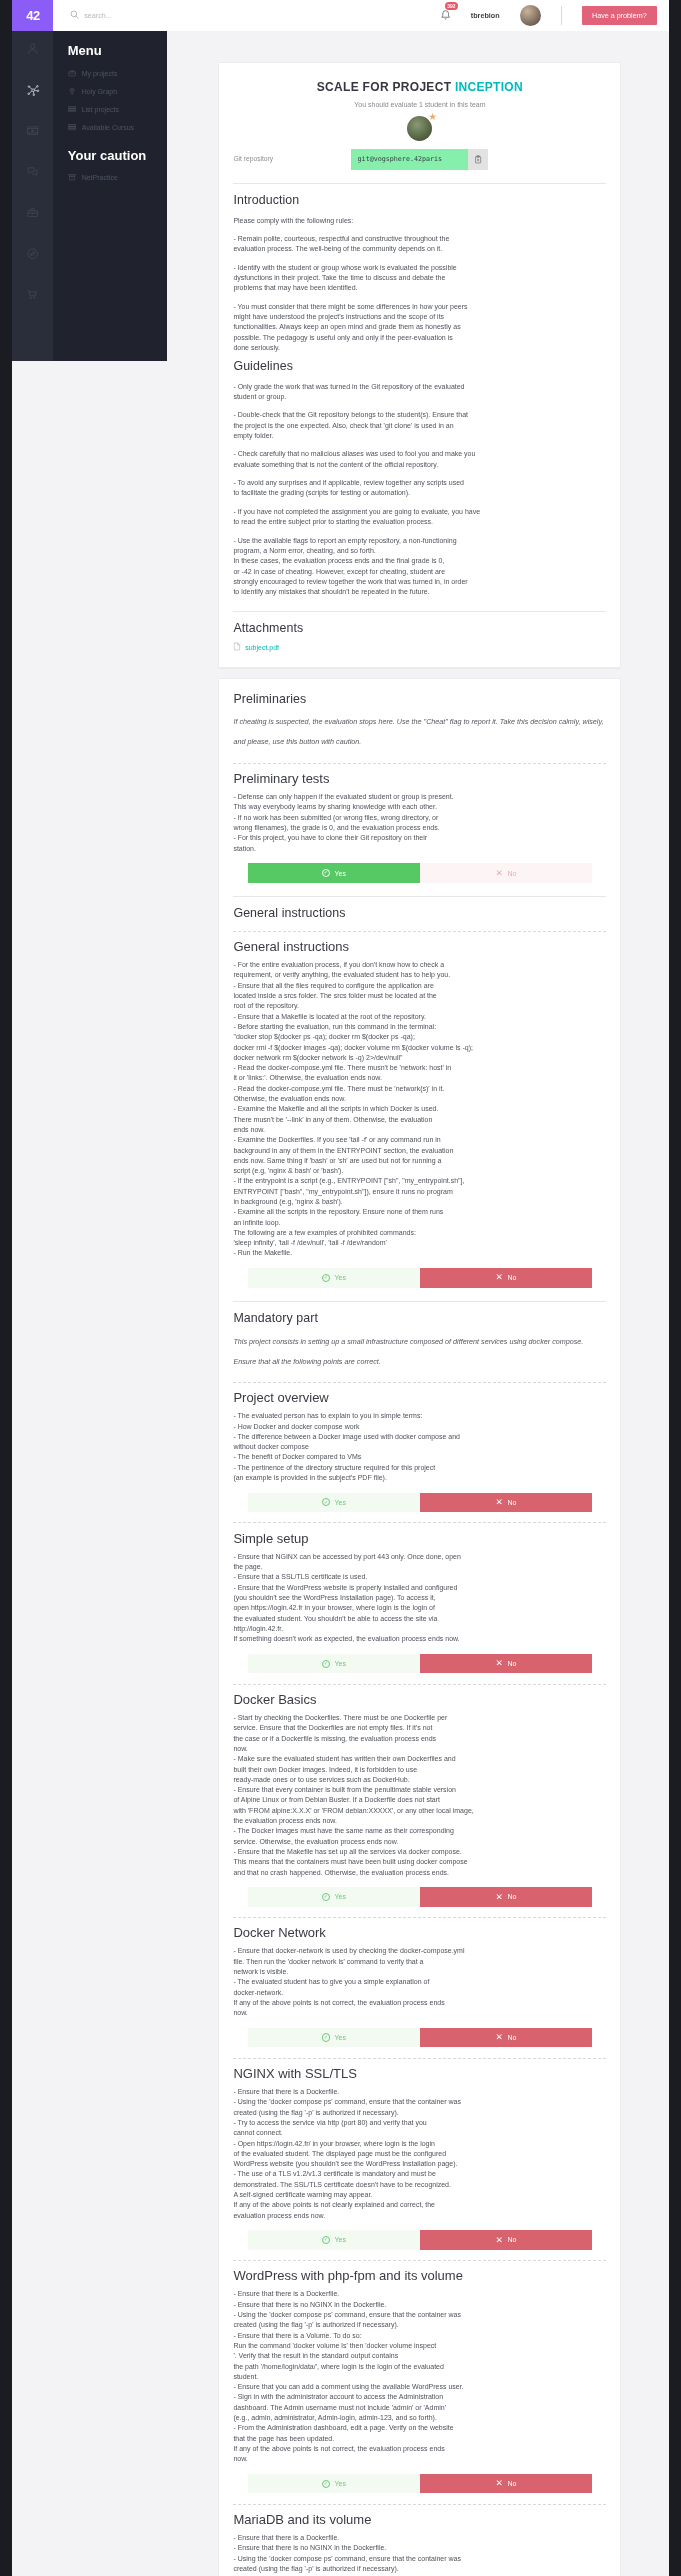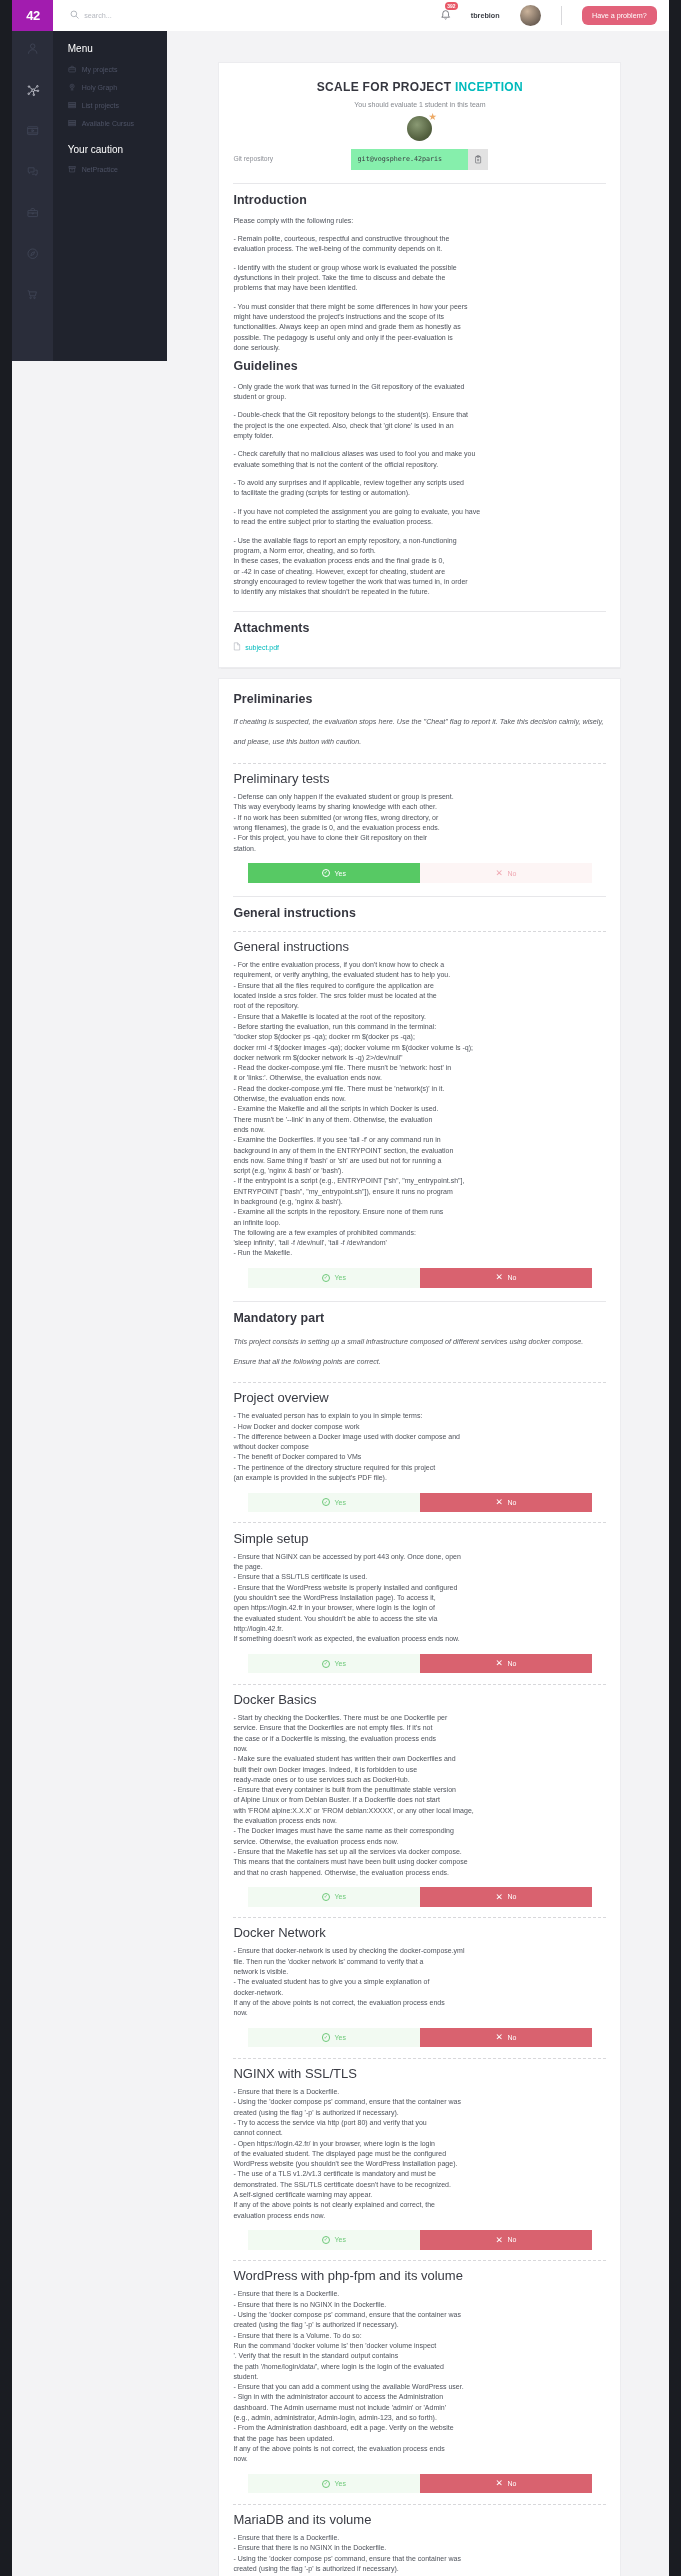--- a/index.html
+++ b/index.html
@@ -6,38 +6,38 @@
   html,body { margin:0; padding:0; }
   body {
     width:682px; min-height:3217px; overflow:hidden; position:relative;
     background:#1a1c22;
     font-family:"Liberation Sans", sans-serif;
   }
   .wrap { margin-left:12.4px; width:657px; background:#f3f3f5; position:relative; padding-bottom:1px; }
 
   
   .topbar { height:31px; background:#fff; display:flex; align-items:center; position:relative; z-index:5; }
-  .logo { width:41px; height:31px; background:#a21caf; color:#fff; display:flex; align-items:center; justify-content:center; font-weight:bold; font-size:13px; letter-spacing:-0.5px; flex:0 0 41px; }
+  .logo { width:41px; height:31px; background:#8b5cf6; color:#fff; display:flex; align-items:center; justify-content:center; font-weight:bold; font-size:13px; letter-spacing:-0.5px; flex:0 0 41px; }
   .search-area { display:flex; align-items:center; margin-left:16.5px; gap:3px; flex:1; }
   .search-area input { border:none; outline:none; font-size:7.2px; width:216px; color:#3c3f46; font-family:inherit; background:transparent; }
   .search-area input::placeholder { color:#b5b8bf; }
   .top-right { display:flex; align-items:center; gap:20px; margin-right:12.4px; }
   .bell-wrap { position:relative; padding-top:2.1px; }
   .badge { position:absolute; top:-5.2px; left:5.2px; background:#e85766; color:#fff; font-size:4.9px; font-weight:bold; padding:1.5px 2.6px; border-radius:5.2px; }
   .username { font-size:7.2px; font-weight:bold; color:#3c3f46; }
   .avatar-sm { width:21.6px; height:21.6px; border-radius:50%; background:radial-gradient(circle at 35% 30%, #cbb39b, #6e6156 72%); }
   .vsep { width:0.5px; height:19.6px; background:#d9d9dc; }
-  .problem-btn { background:#e2627a; color:#fff; border:none; height:19.6px; padding:0 10.3px; font-size:7.2px; border-radius:6px; font-family:inherit; cursor:pointer; }
+  .problem-btn { background:#e2627a; color:#fff; border:none; height:19.6px; padding:0 10.3px; font-size:7.2px; border-radius:1px; font-family:inherit; cursor:pointer; }
 
   
   .rail { position:absolute; left:0; top:31px; width:41px; height:330px; background:#2a2d3a; display:flex; flex-direction:column; align-items:center; padding-top:11.3px; z-index:4; }
   .rail .ric { height:41px; display:flex; align-items:flex-start; justify-content:center; width:100%; cursor:pointer; color:#474c5e; }
   .rail .ric.active { color:#e4e6ee; }
   .panel { position:absolute; left:41px; top:31px; width:114px; height:330px; background:#20232d; padding:8.2px 0 0 14.4px; z-index:4; }
-  .panel-h { color:#fff; font-weight:normal; font-size:10px; margin:4.1px 0 6.2px; }
+  .panel-h { color:#fff; font-weight:bold; font-size:13px; margin:4.1px 0 6.2px; }
   .panel-h.second { margin-top:11.3px; }
   .panel-item { display:flex; gap:5.7px; align-items:center; color:#4e5366; font-size:7px; height:18px; cursor:pointer; }
   .panel-item svg { flex:0 0 8.2px; }
 
   
   .card { width:403px; margin:0 0 10.3px 206px; background:#fff; border:0.5px solid #ececef; box-shadow:0 0.5px 1px rgba(0,0,0,.04); padding:13.4px 14px; position:relative; }
   .card.first { margin-top:31px; }
 
   .scale-title { font-size:12px; text-align:center; font-weight:bold; color:#35363f; letter-spacing:0.3px; margin-top:4.1px; }
   .scale-title .accent { color:#00babc; }
@@ -46,21 +46,21 @@
   .avatar-lg { width:25px; height:25px; border-radius:50%; position:relative;
     background:radial-gradient(circle at 40% 35%, #8a9a74, #53603f 65%, #3e4a34); }
   .avatar-star { position:absolute; top:-4.6px; right:-4.6px; color:#edaa67; font-size:9.8px; }
   .git-row { position:relative; margin-top:8.2px; height:20.6px; }
   .git-label { position:absolute; left:0; top:5.7px; color:#8b8e95; font-size:6.7px; }
   .git-box { width:137px; margin:0 auto; display:flex; height:20.6px; }
   .git-box input { flex:1; background:#86efac; border:none; outline:none; font-family:"DejaVu Sans Mono", monospace; font-size:6.7px; color:#3a3d42; padding:0 6.2px; min-width:0; }
   .git-copy { width:20.6px; background:#e2e2e2; border:none; display:flex; align-items:center; justify-content:center; cursor:pointer; }
 
   .hr { border:none; border-top:0.5px solid #e7e7ea; margin:13.4px 0 2.1px; }
-  h2.sec { font-size:12.4px; font-weight:bold; color:#35363f; margin:9.3px 0 0; letter-spacing:0.1px; }
+  h2.sec { font-size:12.4px; font-weight:normal; color:#35363f; margin:9.3px 0 0; letter-spacing:0.1px; }
   p.body { font-size:7px; line-height:10.3px; color:#4e525b; margin:8.2px 0 0; white-space:pre-line; }
   p.lead { font-size:7.2px; font-style:italic; color:#55585f; line-height:20px; margin:6.2px 0 0; }
   .dashed-sep { border-top:0.5px dashed #d8d8db; margin-top:10.3px; }
   h3.q-title { font-size:13px; font-weight:normal; color:#393b43; margin:7.2px 0 0; }
   p.q-body { font-size:7px; line-height:10.3px; color:#4e525b; margin:6.2px 0 0; white-space:pre-line; }
 
   .ans-row { display:flex; margin:9.3px 14.4px 1px; }
   button.ans { flex:1; height:19.6px; border:none; display:flex; align-items:center; justify-content:center; gap:4.6px; font-size:7px; font-family:inherit; cursor:pointer; }
   .ans .ck { width:8.2px; height:8.2px; border:0.5px solid currentColor; border-radius:50%; display:flex; align-items:center; justify-content:center; font-size:5.2px; line-height:1; }
   .ans .x { font-size:8.8px; font-weight:300; line-height:1; }

